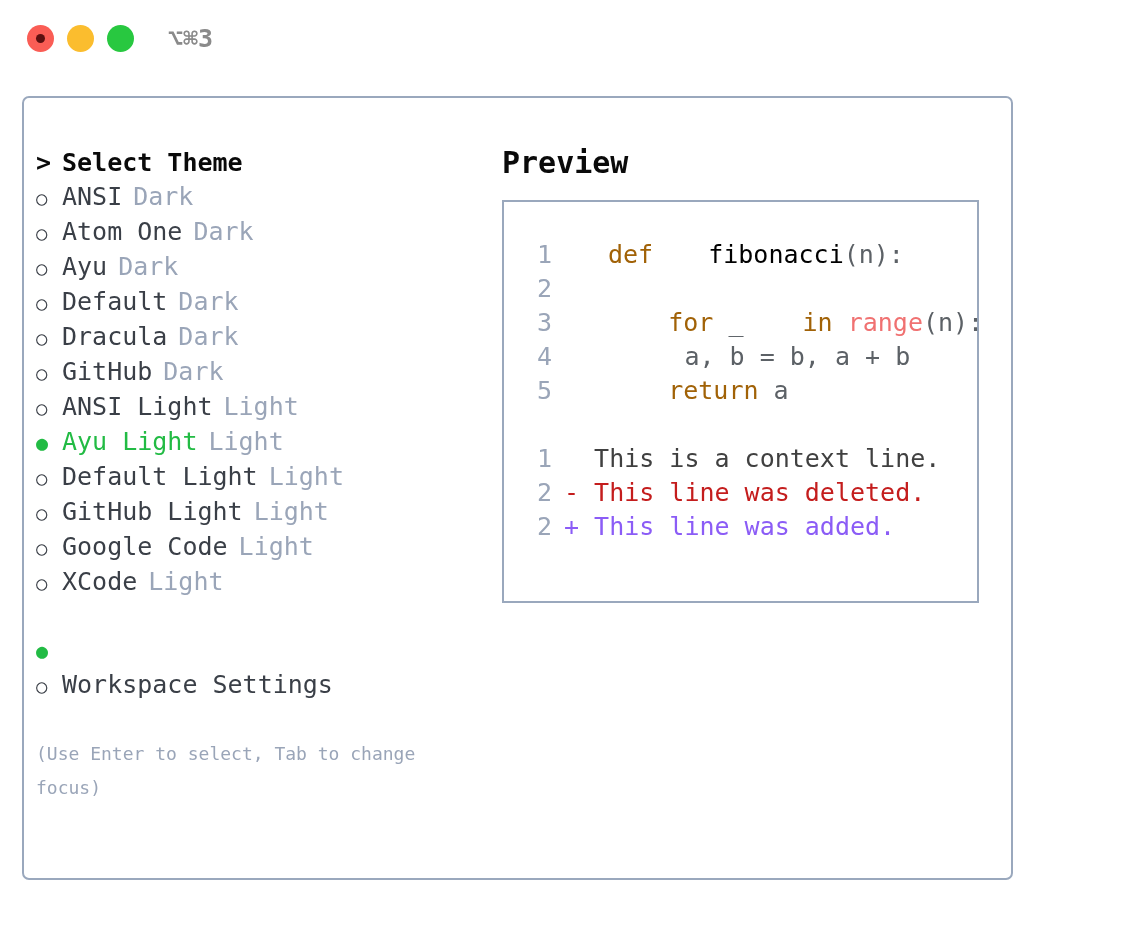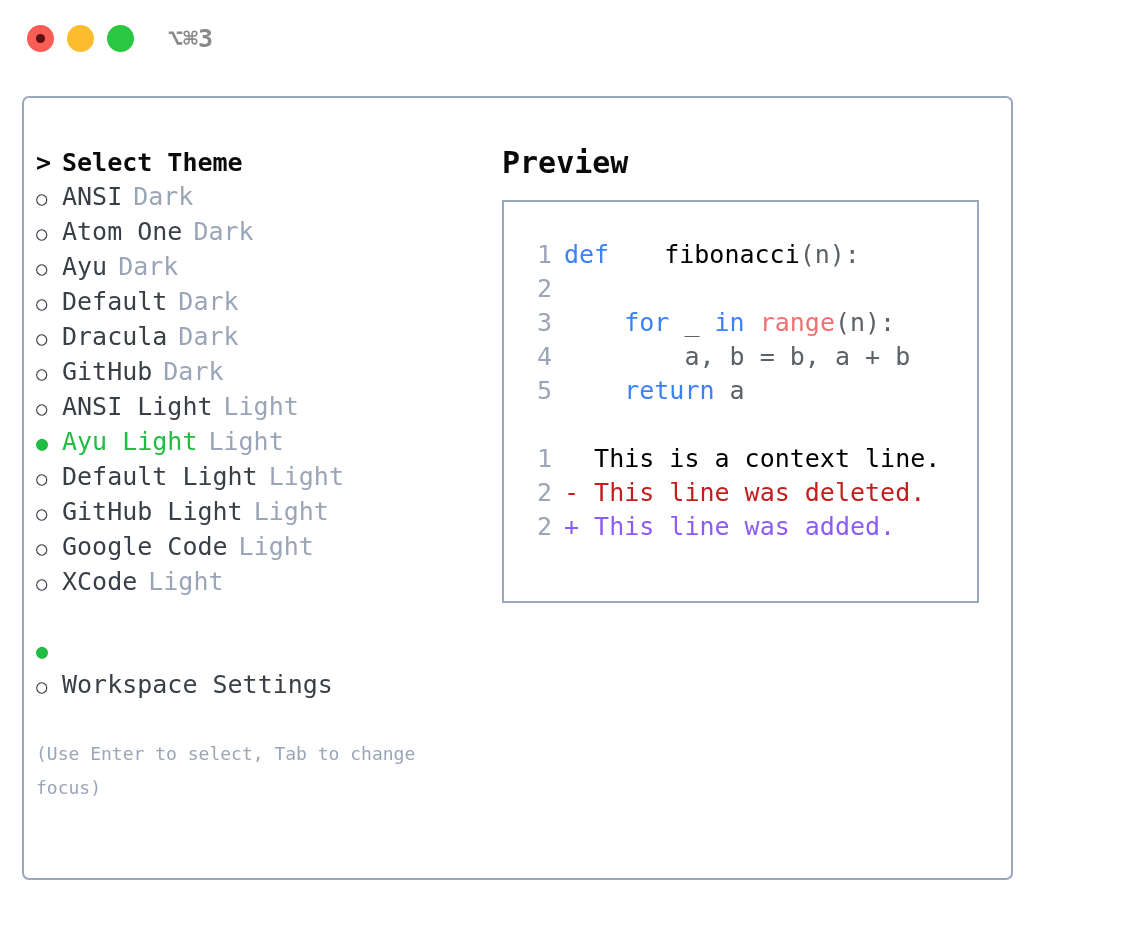--- a/index.html
+++ b/index.html
@@ -189,30 +189,30 @@
   }
   .lineno {
     width: 34px;
     flex: 0 0 34px;
     text-align: right;
     color: #9aa5b8;
     margin-right: 12px;
   }
   .code-text { white-space: pre; }
 
-  .t-kw    { color: #3b82f6; }
+  .t-kw    { color: #a16207; margin-left: 44px; }
   .t-fn    { color: #000000; margin-left: 40px; }
   .t-num   { color: #a37acc; }
   .t-bi    { color: #f07171; }
   .t-plain { color: #5c6166; }
   .t-punc  { color: #5c6166; }
 
   .blank-line { height: 34px; }
 
-  .d-ctx { color: #000000; }
+  .d-ctx { color: #404040; }
   .d-del { color: #c41d1d; }
   .d-add { color: #8b5cf6; }
 </style>
 </head>
 <body>
 
 <div class="window">
 
   <div class="titlebar">
     <div class="lights">

